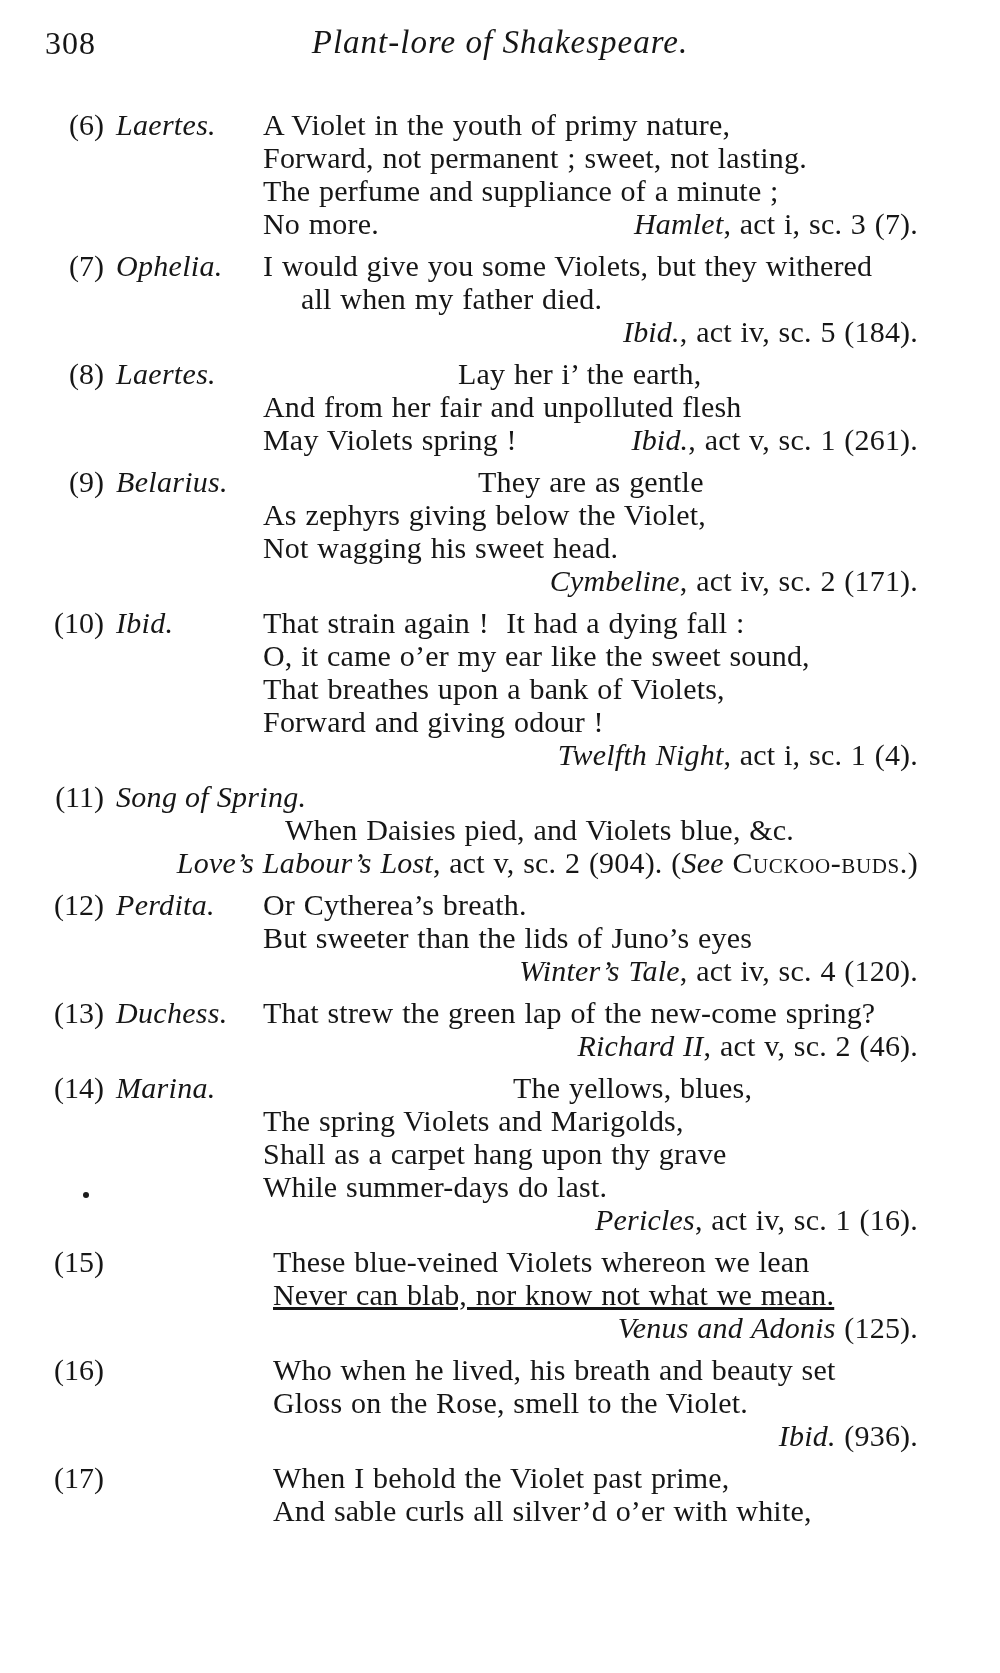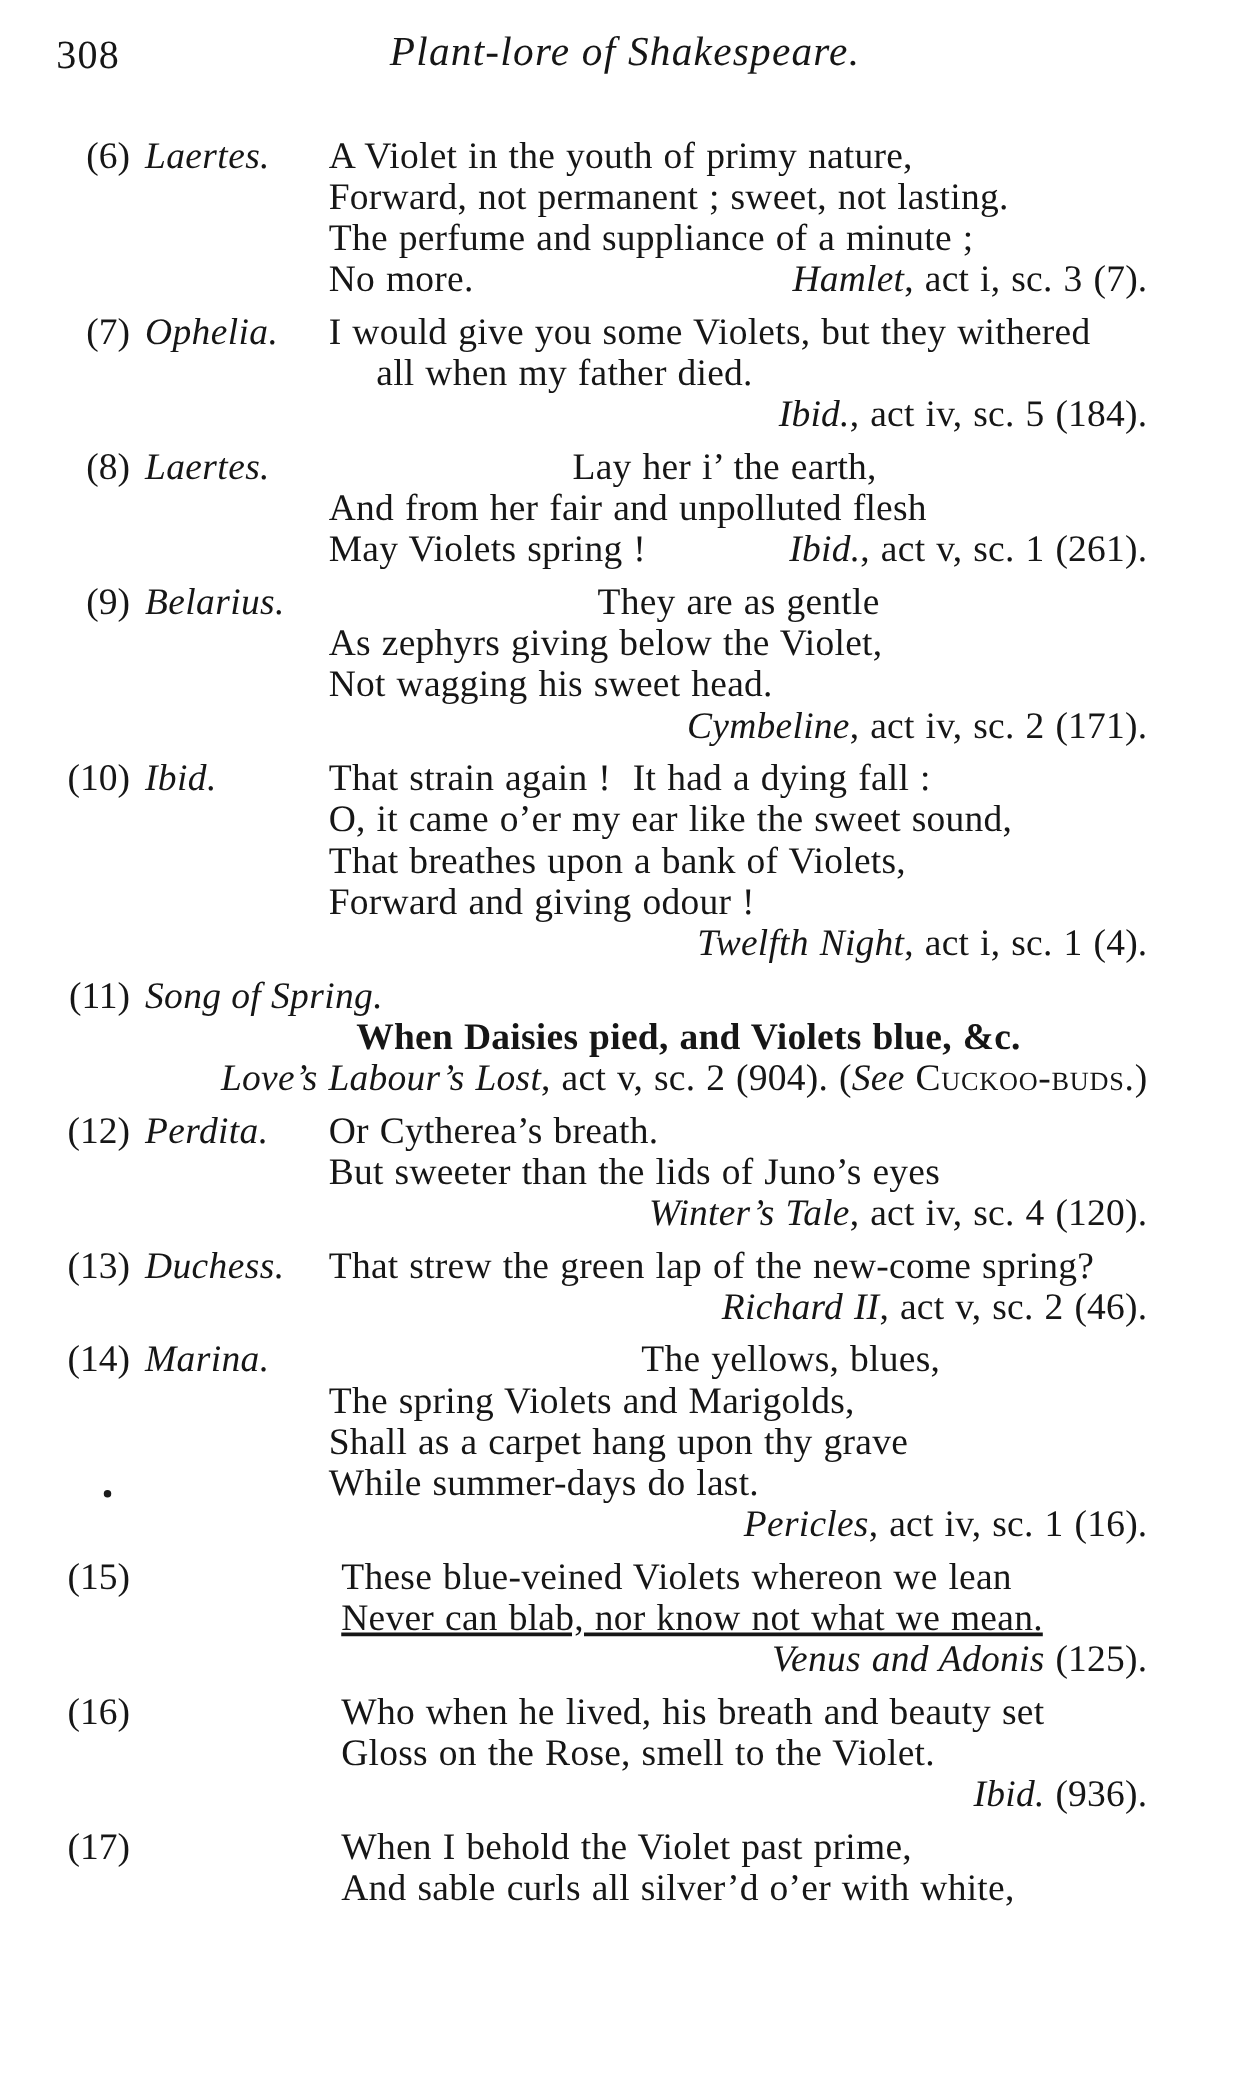--- a/index.html
+++ b/index.html
@@ -108,21 +108,21 @@
           <div class="line"><span class="cell"><span>That breathes upon a bank of Violets,</span></span></div>
           <div class="line"><span class="cell"><span>Forward and giving odour !</span></span></div>
           <div class="line right"><span class="cell"><span class="it">Twelfth Night</span><span>, act i, sc. 1 (4).</span></span></div>
         </div>
       </div>
       <div class="entry">
         <span class="num">(11)</span>
         <span class="speaker">Song of Spring.</span>
         <div class="text">
           <div class="line"><span class="cell"><span></span></span></div>
-          <div class="line" style="padding-left: 22px; font-weight: bold;"><span class="cell"><span>When Daisies pied, and Violets blue, &amp;c.</span></span></div>
+          <div class="line" style="padding-left: 22px;"><span class="cell"><span>When Daisies pied, and Violets blue, &amp;c.</span></span></div>
           <div class="line right"><span class="cell"><span class="it">Love’s Labour’s Lost</span><span>, act v, sc. 2 (904). (</span><span class="it">See</span><span> </span><span class="sc">Cuckoo-buds.</span><span>)</span></span></div>
         </div>
       </div>
       <div class="entry">
         <span class="num">(12)</span>
         <span class="speaker">Perdita.</span>
         <div class="text">
           <div class="line"><span class="cell"><span>Or Cytherea’s breath.</span></span></div>
           <div class="line"><span class="cell"><span>But sweeter than the lids of Juno’s eyes</span></span></div>
           <div class="line right"><span class="cell"><span class="it">Winter’s Tale</span><span>, act iv, sc. 4 (120).</span></span></div>

